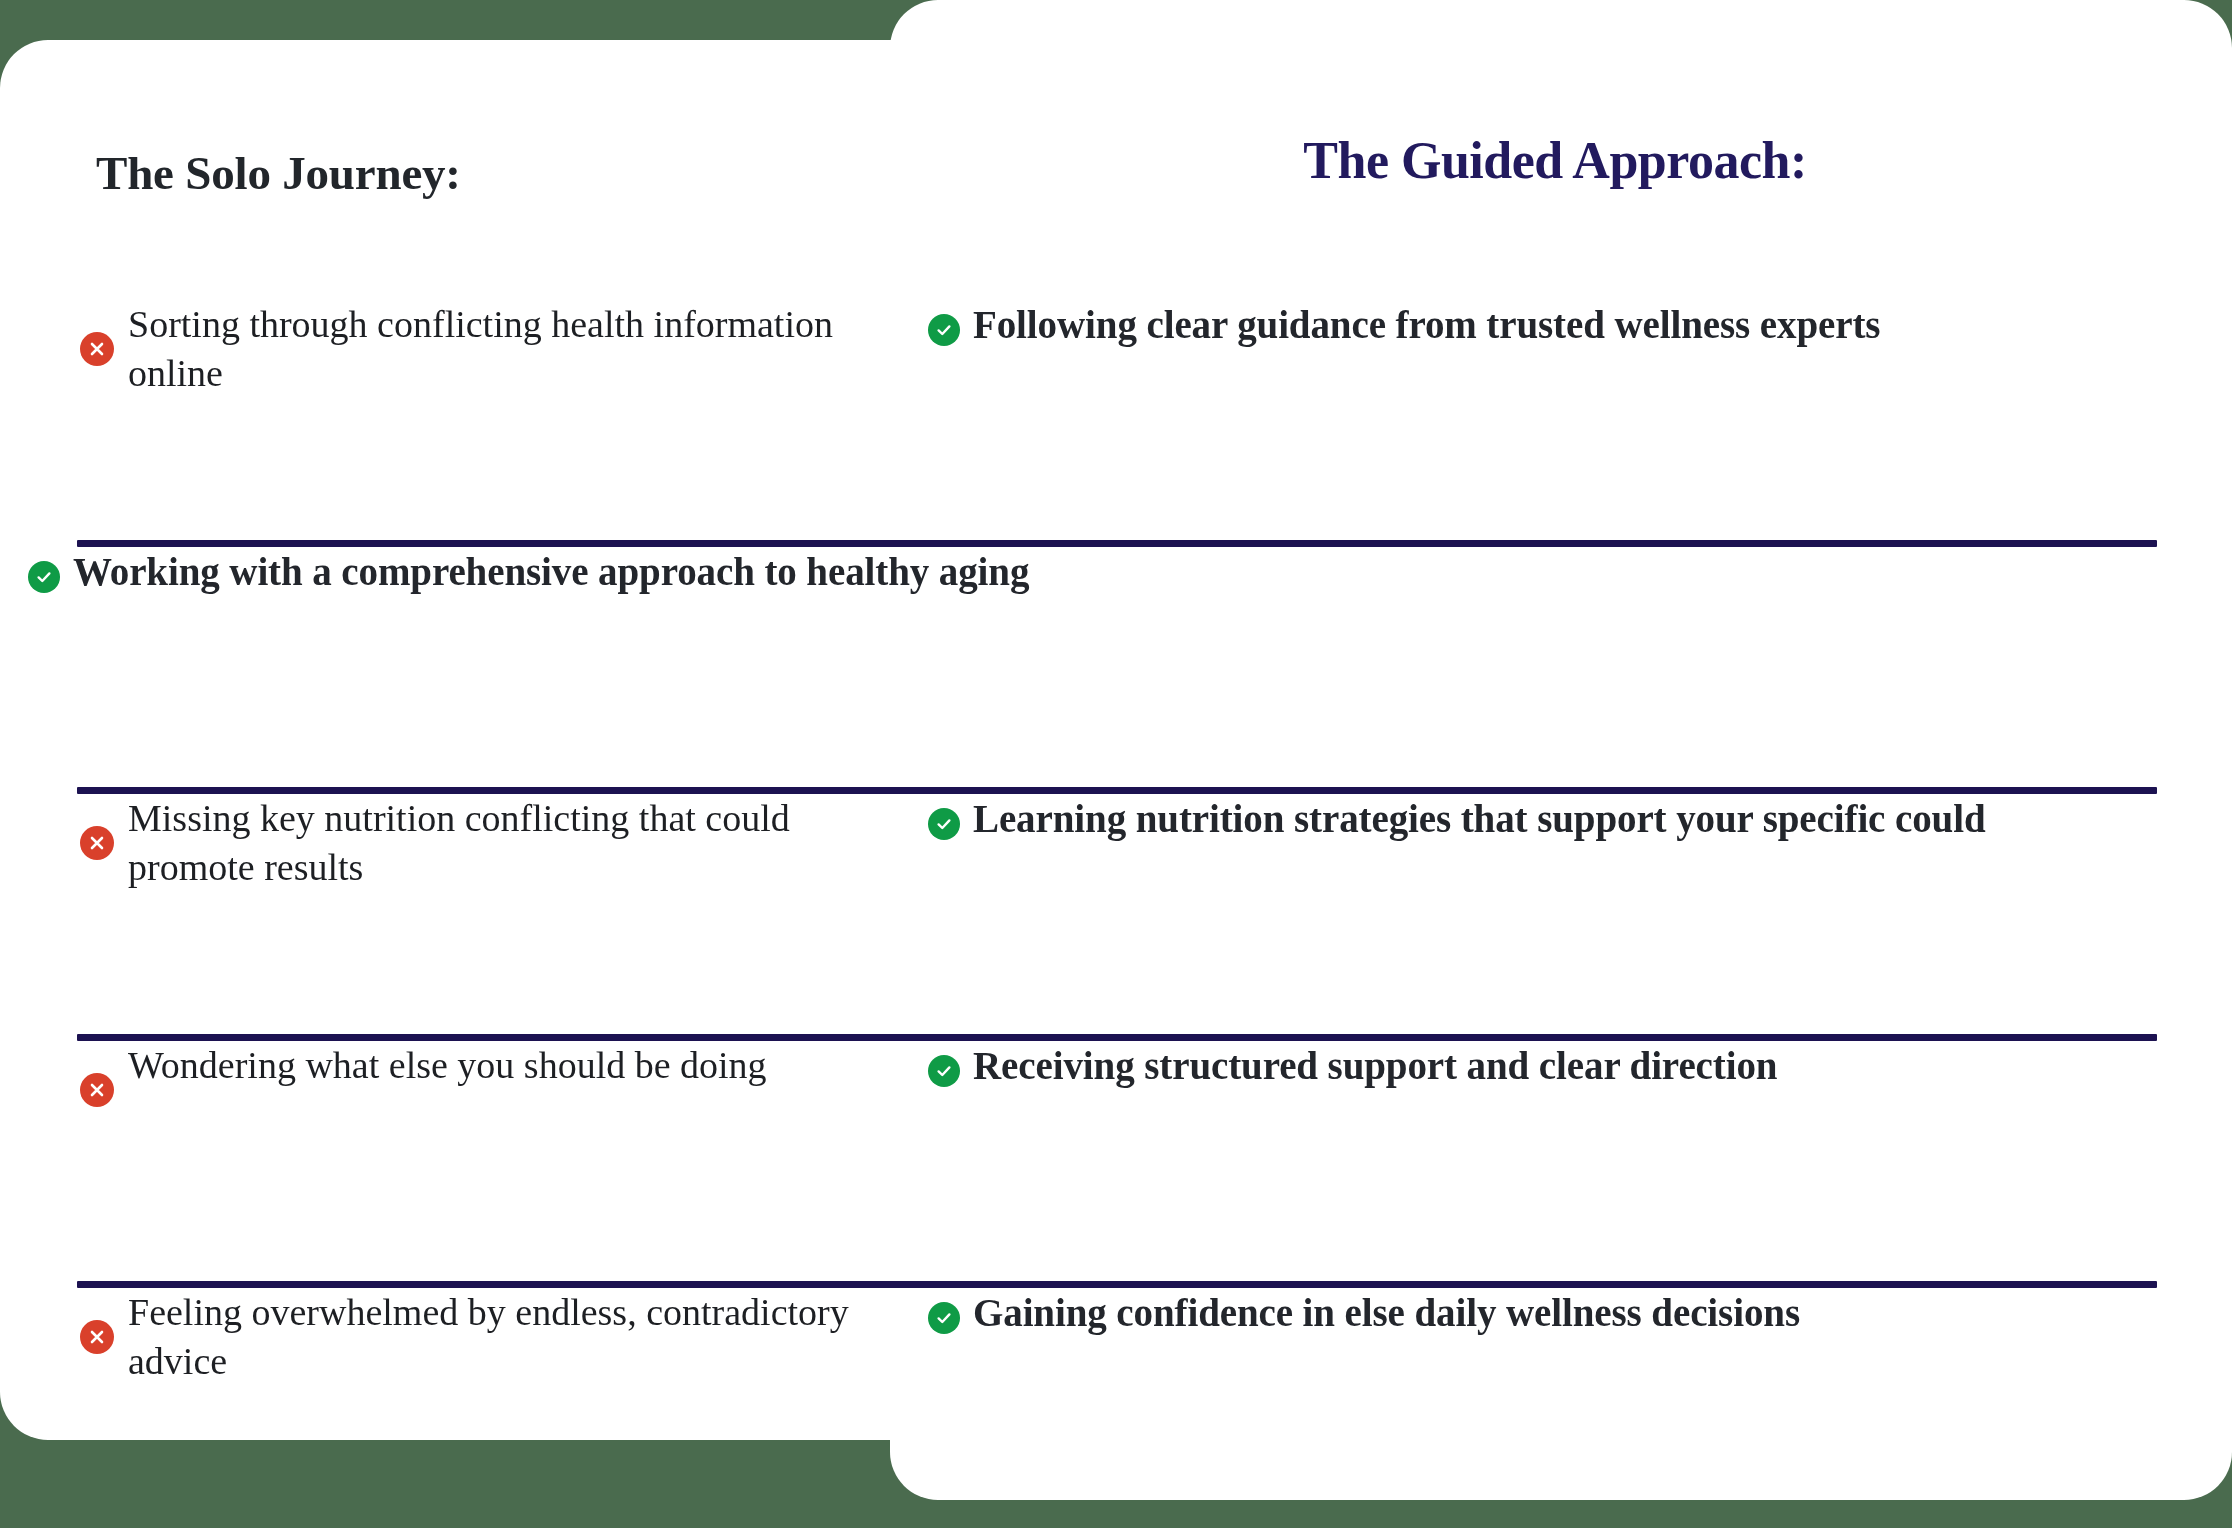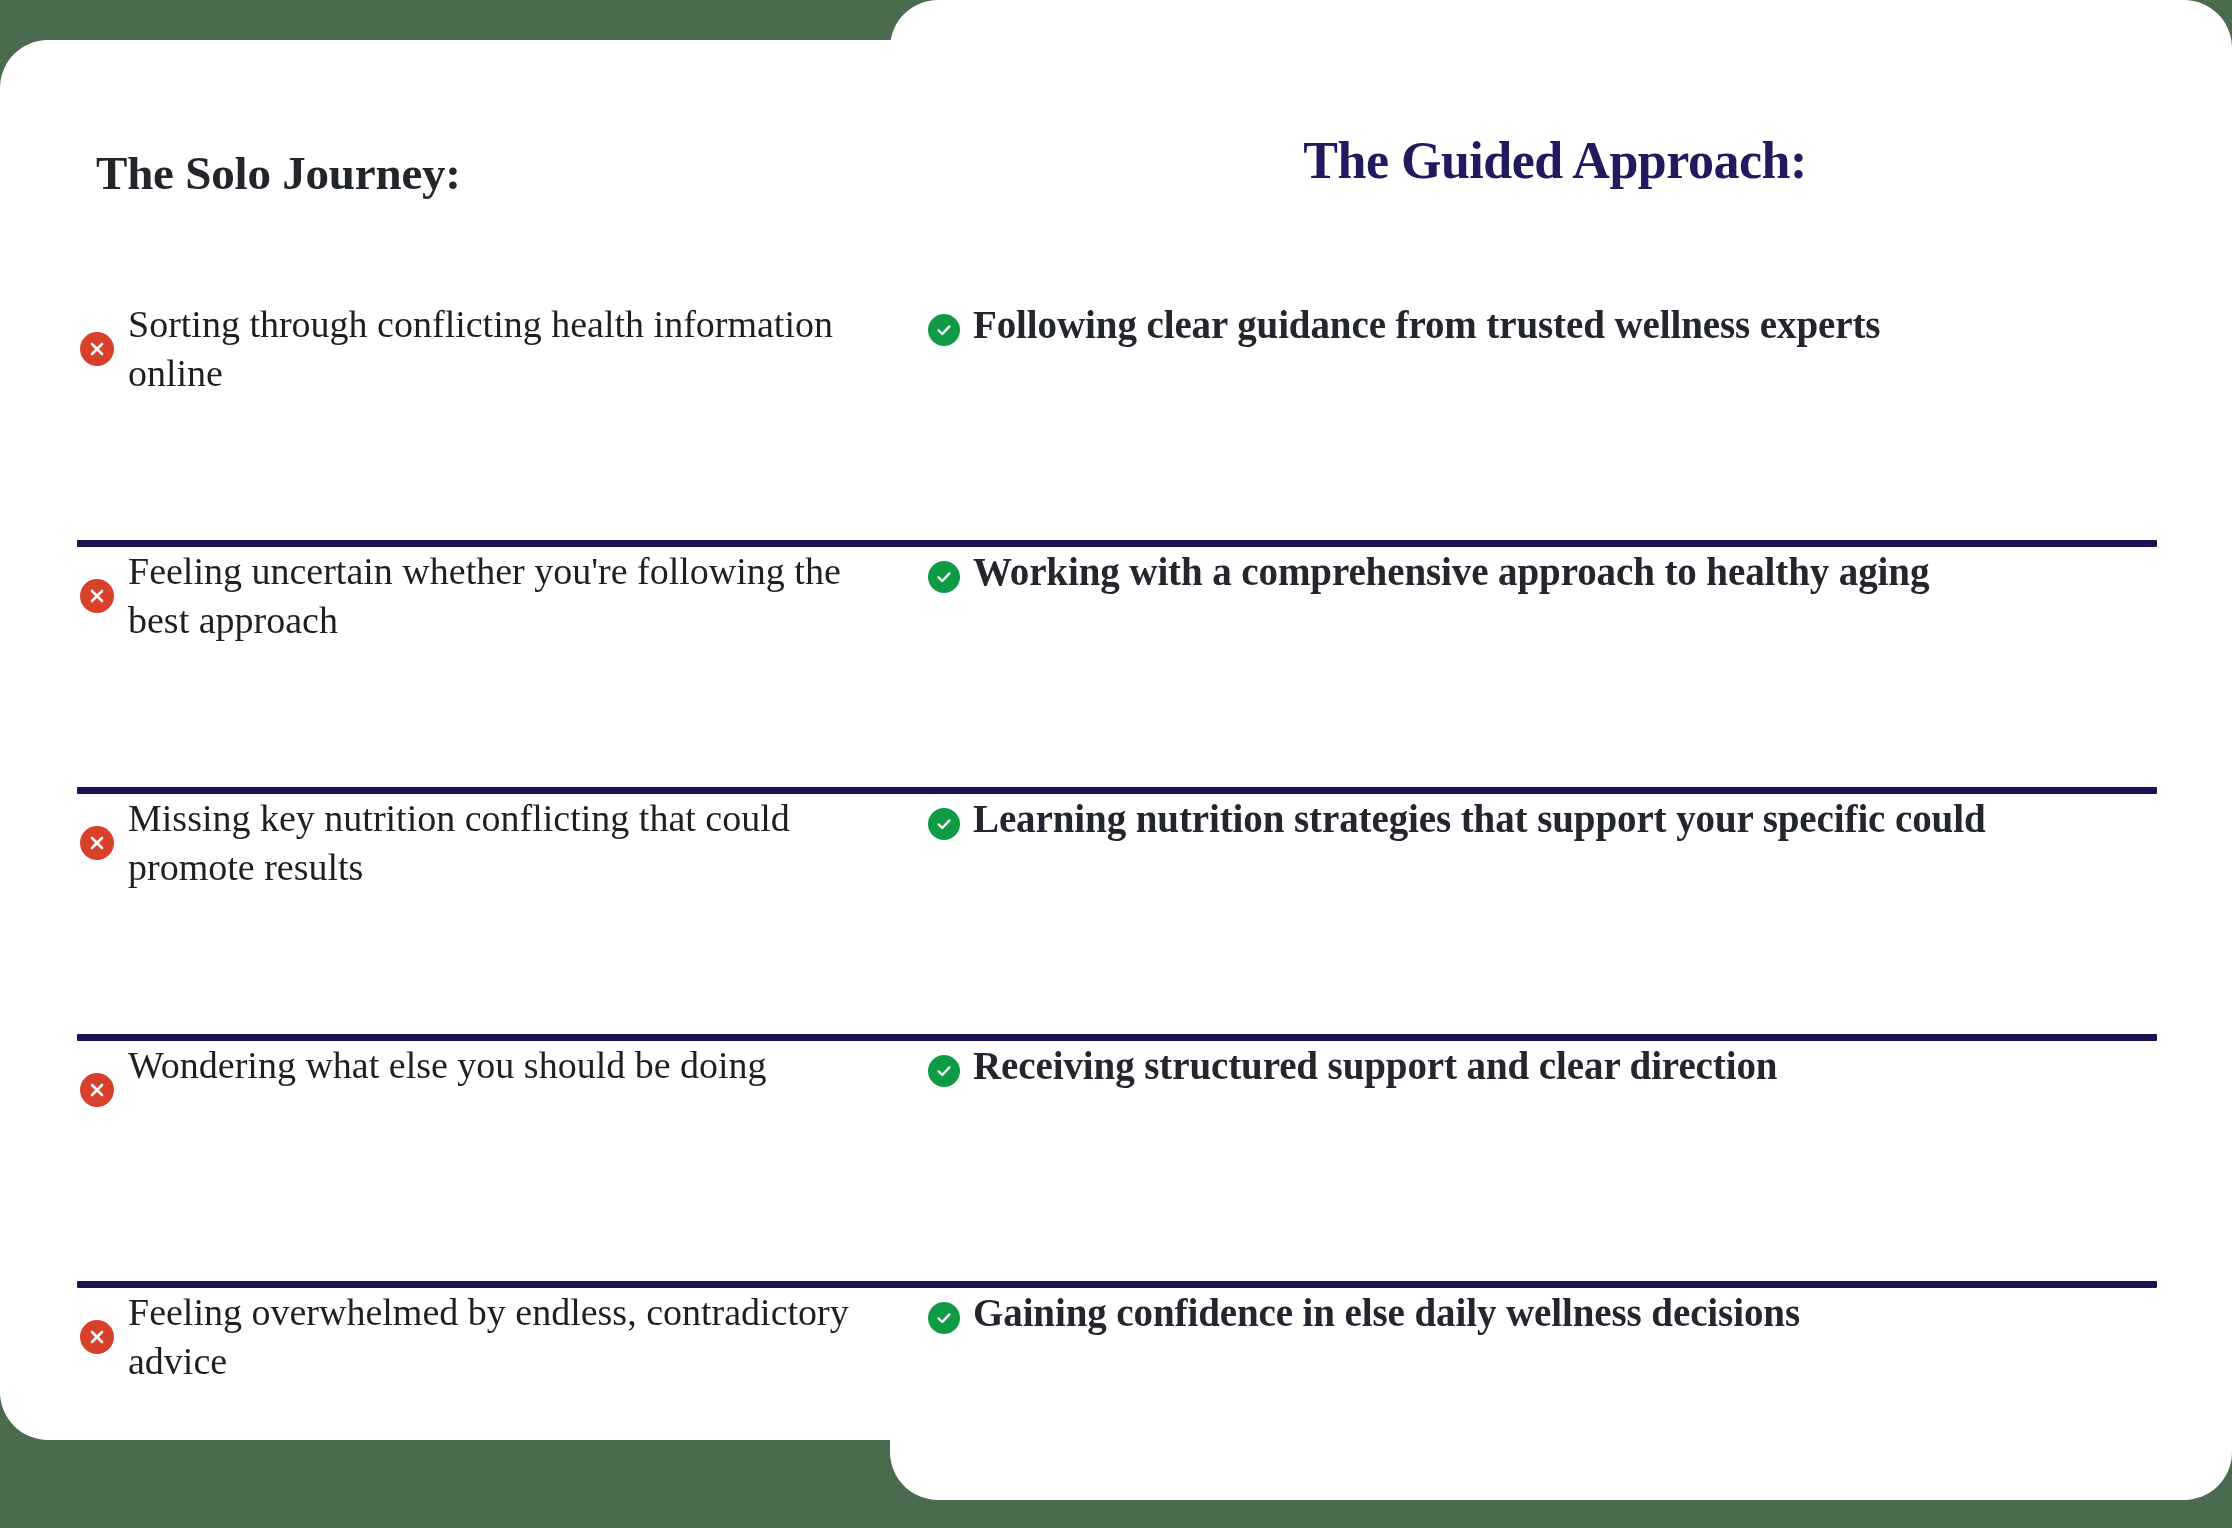--- a/index.html
+++ b/index.html
@@ -226,28 +226,20 @@
             <span class="item-text-right">Following clear guidance from trusted wellness experts</span>
           </div>
         </div>
       </div>
       <div class="divider-slot">
           <div class="divider" style="background: rgb(28, 18, 81);"></div>
         </div>
 
       <div class="row">
         <div class="row-inner">
-          <div class="col col-left">
-            <span class="icon icon-x" style="background: rgb(217, 64, 43);">
-              <svg width="20" height="20" viewBox="0 0 20 20">
-                <path d="M5 5 L15 15 M15 5 L5 15" stroke="#ffffff" stroke-width="2.6" stroke-linecap="round" fill="none"></path>
-              </svg>
-            </span>
-            <span class="item-text-left">Feeling uncertain whether you're following the best approach</span>
-          </div>
           <div class="col col-right">
             <span class="icon icon-check" style="background: rgb(15, 155, 70);">
               <svg width="20" height="20" viewBox="0 0 20 20">
                 <path d="M4.6 10.4 L8.3 14 L15.4 6.4" stroke="#ffffff" stroke-width="2.4" stroke-linecap="round" stroke-linejoin="round" fill="none"></path>
               </svg>
             </span>
             <span class="item-text-right">Working with a comprehensive approach to healthy aging</span>
           </div>
         </div>
       </div>

